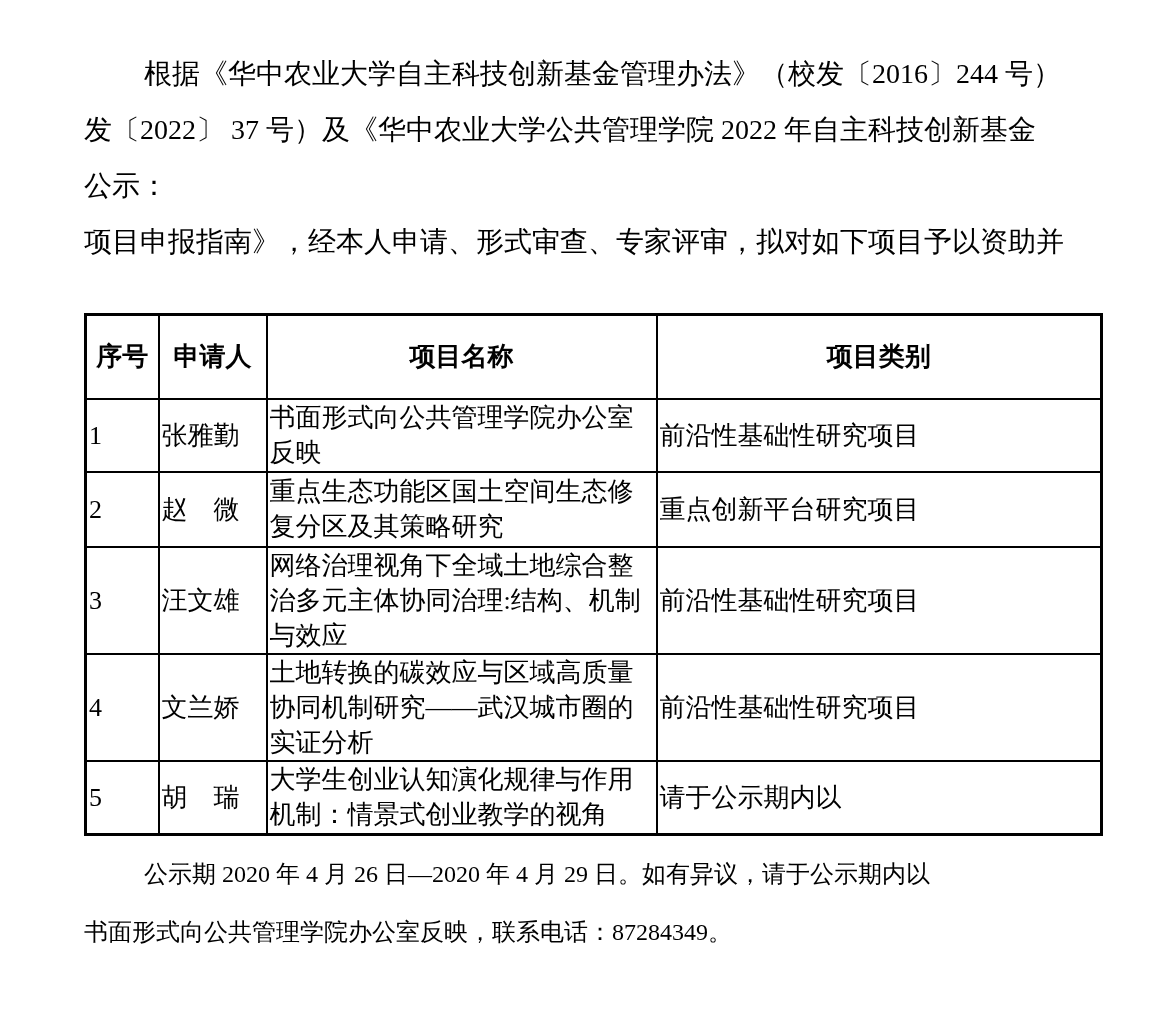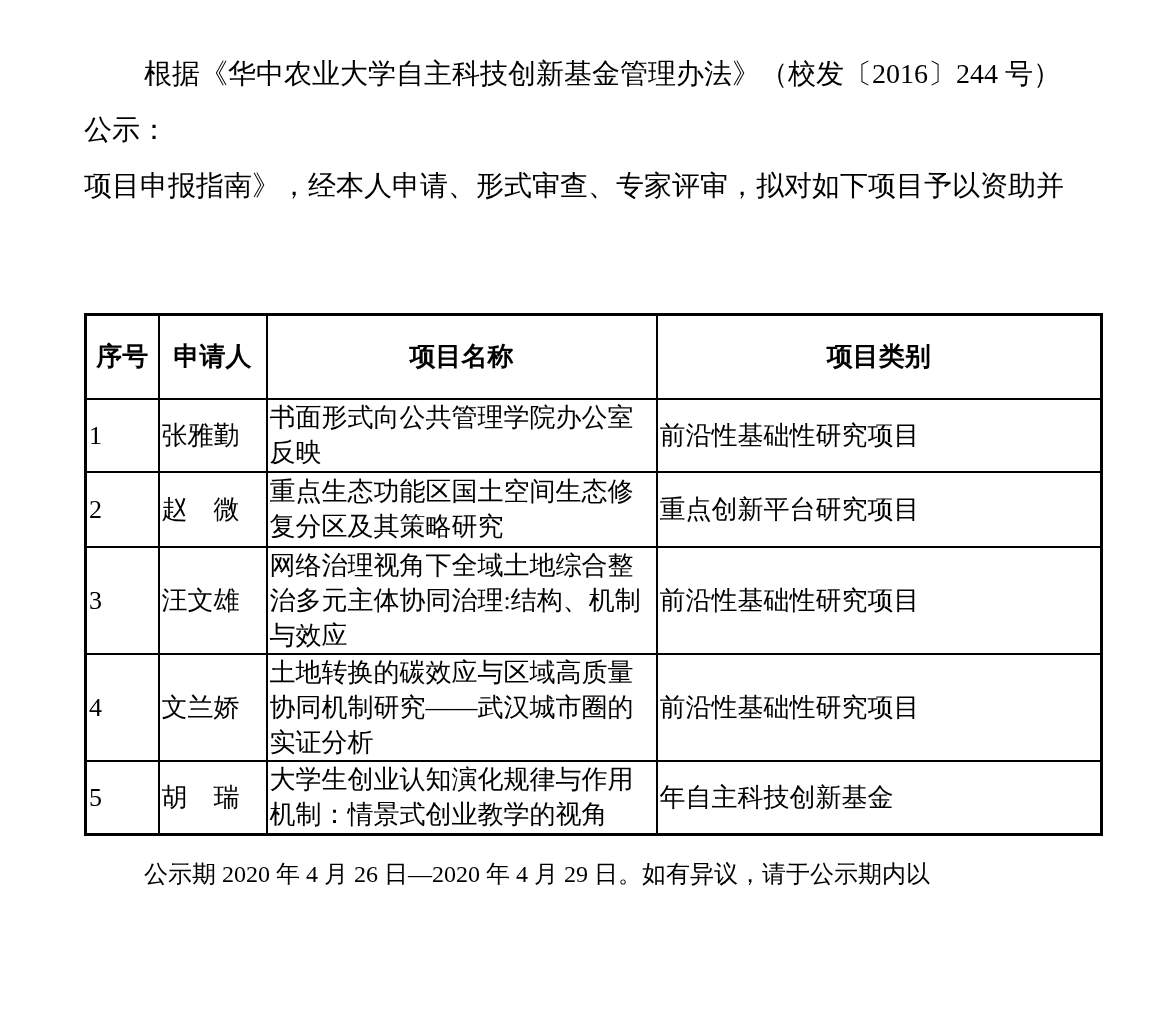--- a/index.html
+++ b/index.html
@@ -80,20 +80,21 @@
     height: 58px;
   }
 </style>
 </head>
 <body>
 
 <div class="page">
 
   <div class="intro">
     <div class="line indent">根据《华中农业大学自主科技创新基金管理办法》（校发〔2016〕244 号）</div>
+    <div class="line">发〔2022〕 37 号）及《华中农业大学公共管理学院 2022 年自主科技创新基金</div>
     <div class="line">公示：</div>
     <div class="line">项目申报指南》，经本人申请、形式审查、专家评审，拟对如下项目予以资助并</div>
   </div>
 
   <table class="projects">
     <colgroup>
       <col class="c-no">
         <col class="c-app">
         <col class="c-proj">
         <col class="c-cat">
@@ -128,22 +129,23 @@
       <tr>
         <td>4</td>
         <td>文兰娇</td>
         <td>土地转换的碳效应与区域高质量协同机制研究——武汉城市圈的实证分析</td>
         <td>前沿性基础性研究项目</td>
       </tr>
       <tr>
         <td>5</td>
         <td>胡　瑞</td>
         <td>大学生创业认知演化规律与作用机制：情景式创业教学的视角</td>
-        <td>年自主科技创新基金</td>
+        <td>请于公示期内以</td>
       </tr>
     </tbody>
   </table>
 
   <div class="closing">
     <div class="line indent">公示期 2020 年 4 月 26 日—2020 年 4 月 29 日。如有异议，请于公示期内以</div>
+    <div class="line">书面形式向公共管理学院办公室反映，联系电话：87284349。</div>
   </div>
 
 </div>
 
 </body></html>

